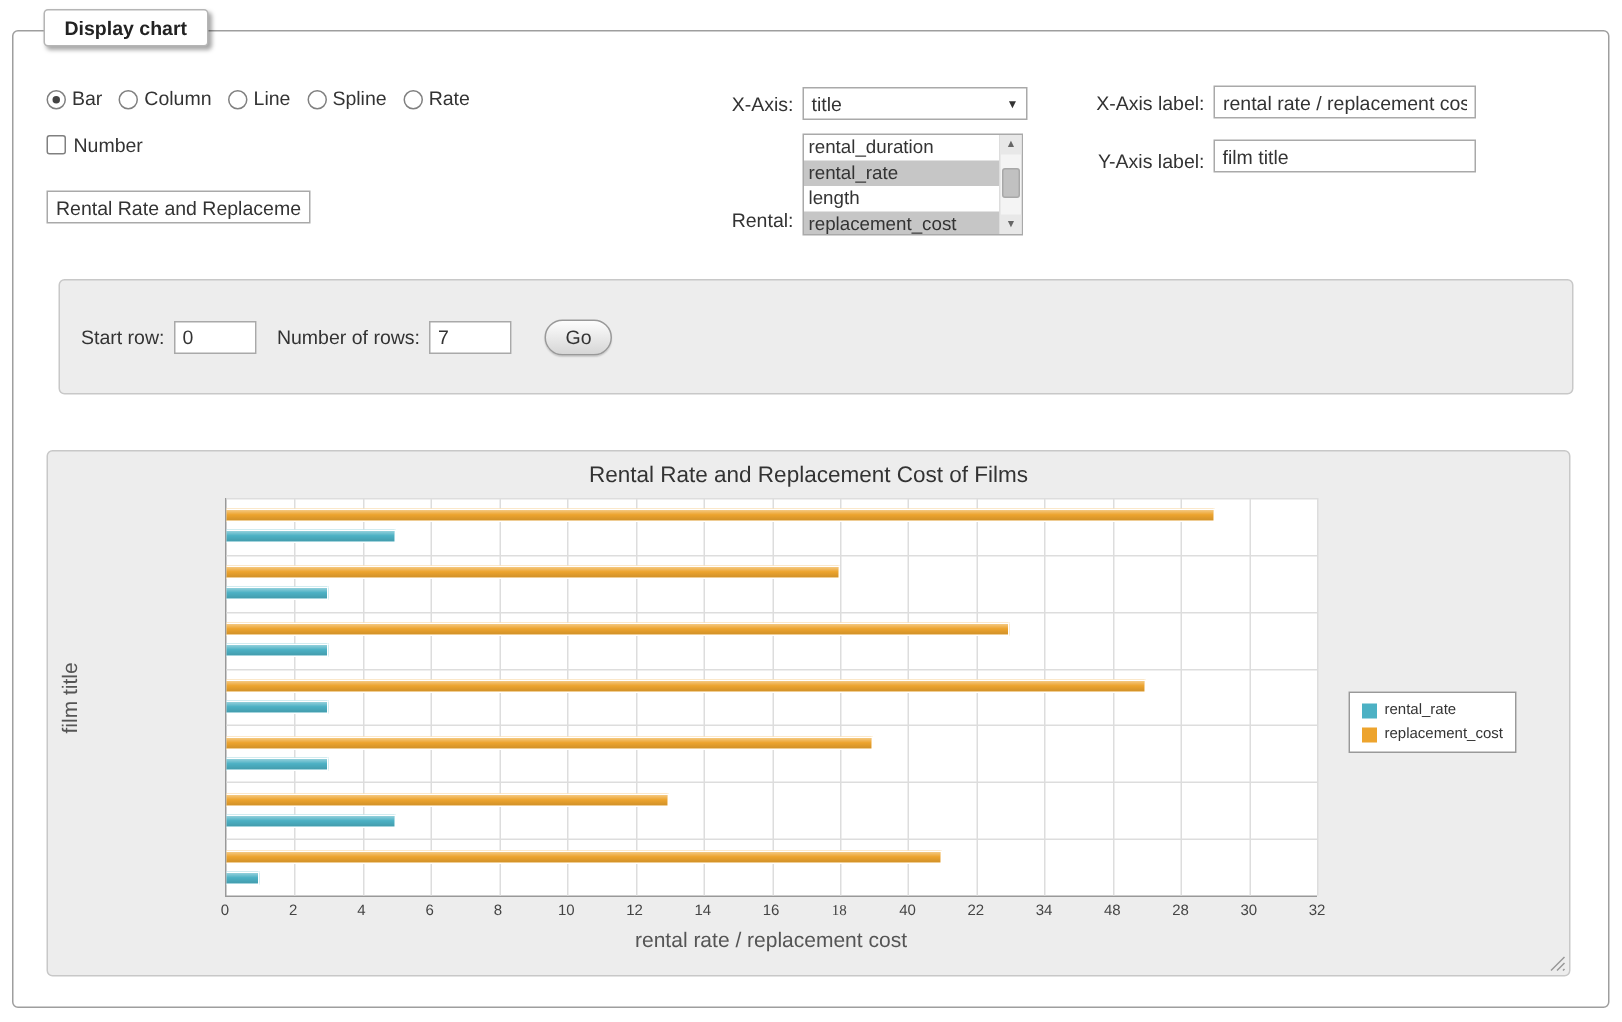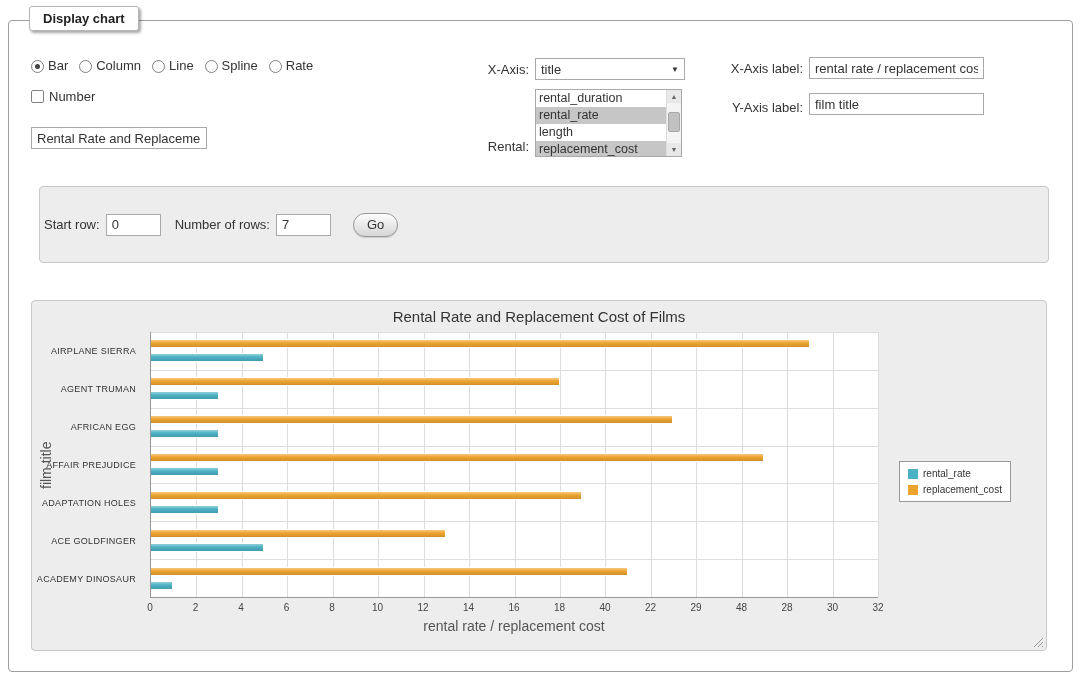--- a/index.html
+++ b/index.html
@@ -61,21 +61,21 @@
   .sb-track { flex:1; position:relative; }
   .sb-thumb { position:absolute; left:1px; top:9px; width:12px; height:20px; background:#c1c1c1; border:1px solid #a8a8a8; border-radius:2px; }
   .xlabel-group { left:712px; top:36px; align-items:center; }
   .ylabel-group { left:712px; top:72px; align-items:flex-end; }
   .xlabel-group .lbl, .ylabel-group .lbl { width:82px; }
   .axis-input { width:175px; }
   
   .rows-panel {
     position:absolute; left:30px; top:165px; width:1010px; height:77px;
     background:#ededed; border:1px solid #c8c8c8; border-radius:4px;
-    display:flex; align-items:center; padding-left:4px;
+    display:flex; align-items:center; padding-left:14px;
   }
   .rows-panel .small-input { width:55px; }
   .rows-panel .lbl2 { margin-right:6px; }
   .sp1 { width:14px; } .sp2 { width:22px; }
   .go-button {
     border:1px solid #999; border-radius:13px; padding:3px 13px 4px;
     background:linear-gradient(#fdfdfd,#d6d6d6); font-size:13px; color:#333;
     box-shadow:0 1px 1px rgba(0,0,0,0.15); cursor:default;text-align:center;
   }
   
@@ -193,29 +193,20 @@
     <span class="sp1"></span>
     <span class="lbl2">Number of rows:</span>
     <input type="text" class="small-input" value="7" style="">
     <span class="sp2"></span>
     <button class="go-button">Go</button>
   </div>
 
   <div class="chart-panel">
     <div class="chart-title">Rental Rate and Replacement Cost of Films</div>
     <div class="y-title">film title</div>
-    <div class="cat-labels" id="catLabels">
-        <div class="cat-label">AIRPLANE SIERRA</div>
-        <div class="cat-label">AGENT TRUMAN</div>
-        <div class="cat-label">AFRICAN EGG</div>
-        <div class="cat-label">AFFAIR PREJUDICE</div>
-        <div class="cat-label">ADAPTATION HOLES</div>
-        <div class="cat-label">ACE GOLDFINGER</div>
-        <div class="cat-label">ACADEMY DINOSAUR</div>
-      </div>
     <div class="plot" id="plot">
         <div class="vgrid" style="left: 6.25%;"></div>
         <div class="vgrid" style="left: 12.5%;"></div>
         <div class="vgrid" style="left: 18.75%;"></div>
         <div class="vgrid" style="left: 25%;"></div>
         <div class="vgrid" style="left: 31.25%;"></div>
         <div class="vgrid" style="left: 37.5%;"></div>
         <div class="vgrid" style="left: 43.75%;"></div>
         <div class="vgrid" style="left: 50%;"></div>
         <div class="vgrid" style="left: 56.25%;"></div>
@@ -265,24 +256,24 @@
     <div class="x-ticks" id="xTicks">
         <div class="tick" style="left: 0%;">0</div>
         <div class="tick" style="left: 6.25%;">2</div>
         <div class="tick" style="left: 12.5%;">4</div>
         <div class="tick" style="left: 18.75%;">6</div>
         <div class="tick" style="left: 25%;">8</div>
         <div class="tick" style="left: 31.25%;">10</div>
         <div class="tick" style="left: 37.5%;">12</div>
         <div class="tick" style="left: 43.75%;">14</div>
         <div class="tick" style="left: 50%;">16</div>
-        <div class="tick" style="left: 56.25%;">18</div>
+        <div class="tick" style="left: 56.25%; font-family: Liberation Serif, serif;">18</div>
         <div class="tick" style="left: 62.5%;">40</div>
         <div class="tick" style="left: 68.75%;">22</div>
-        <div class="tick" style="left: 75%;">29</div>
+        <div class="tick" style="left: 75%;">34</div>
         <div class="tick" style="left: 81.25%;">48</div>
         <div class="tick" style="left: 87.5%;">28</div>
         <div class="tick" style="left: 93.75%;">30</div>
         <div class="tick" style="left: 100%;">32</div>
       </div>
     <div class="x-title">rental rate / replacement cost</div>
     <div class="chart-legend" id="chartLegend">
         <div class="legend-item">
           <span class="swatch" style="background: rgb(76, 177, 196);"></span>
           <span>rental_rate</span>

